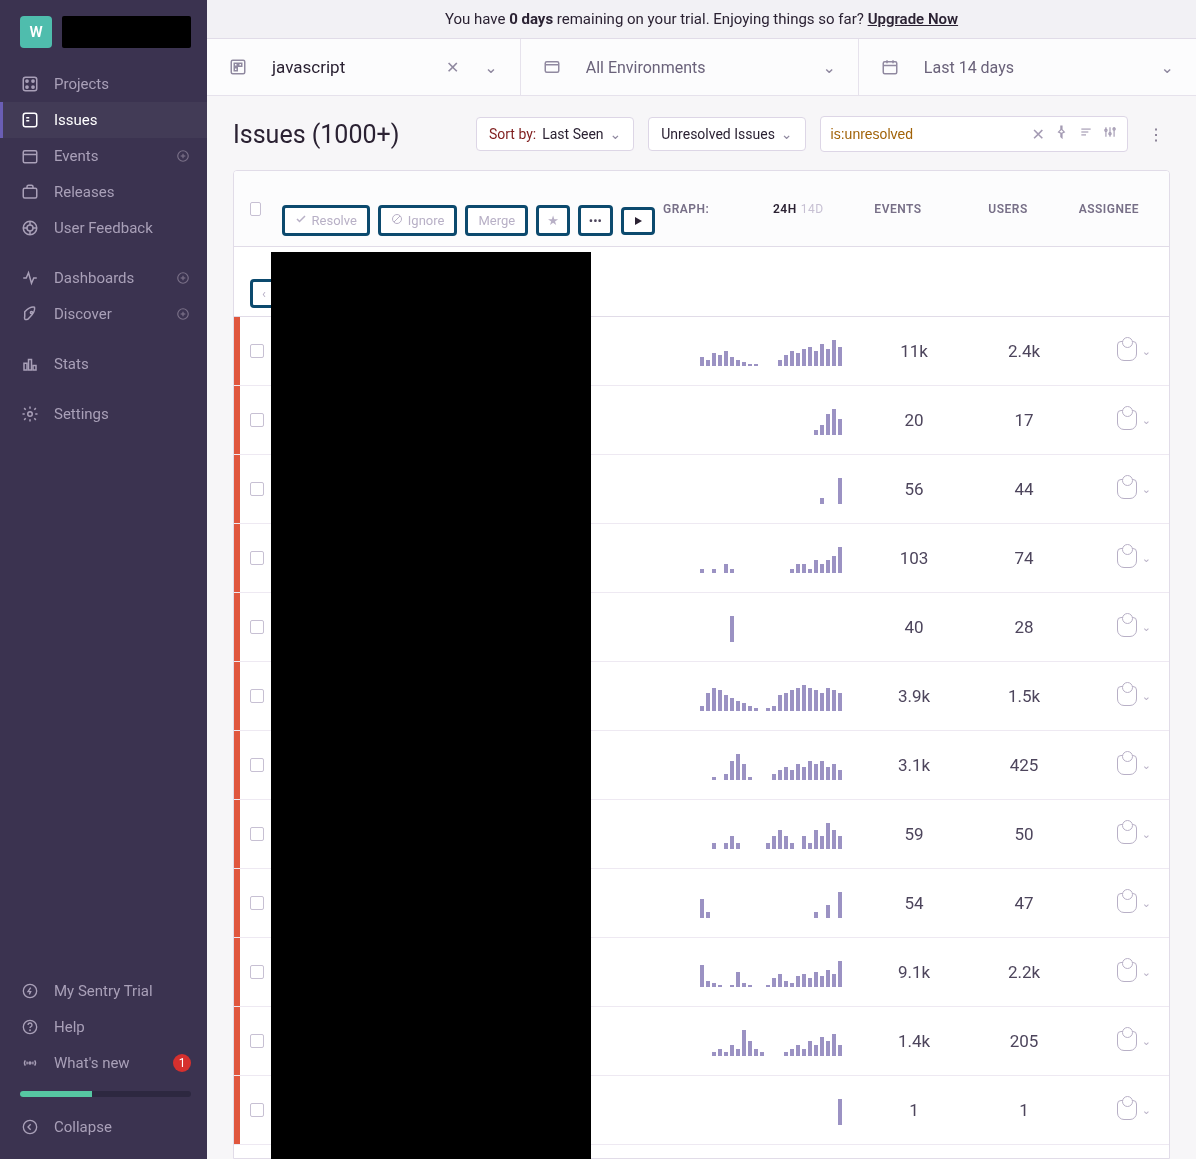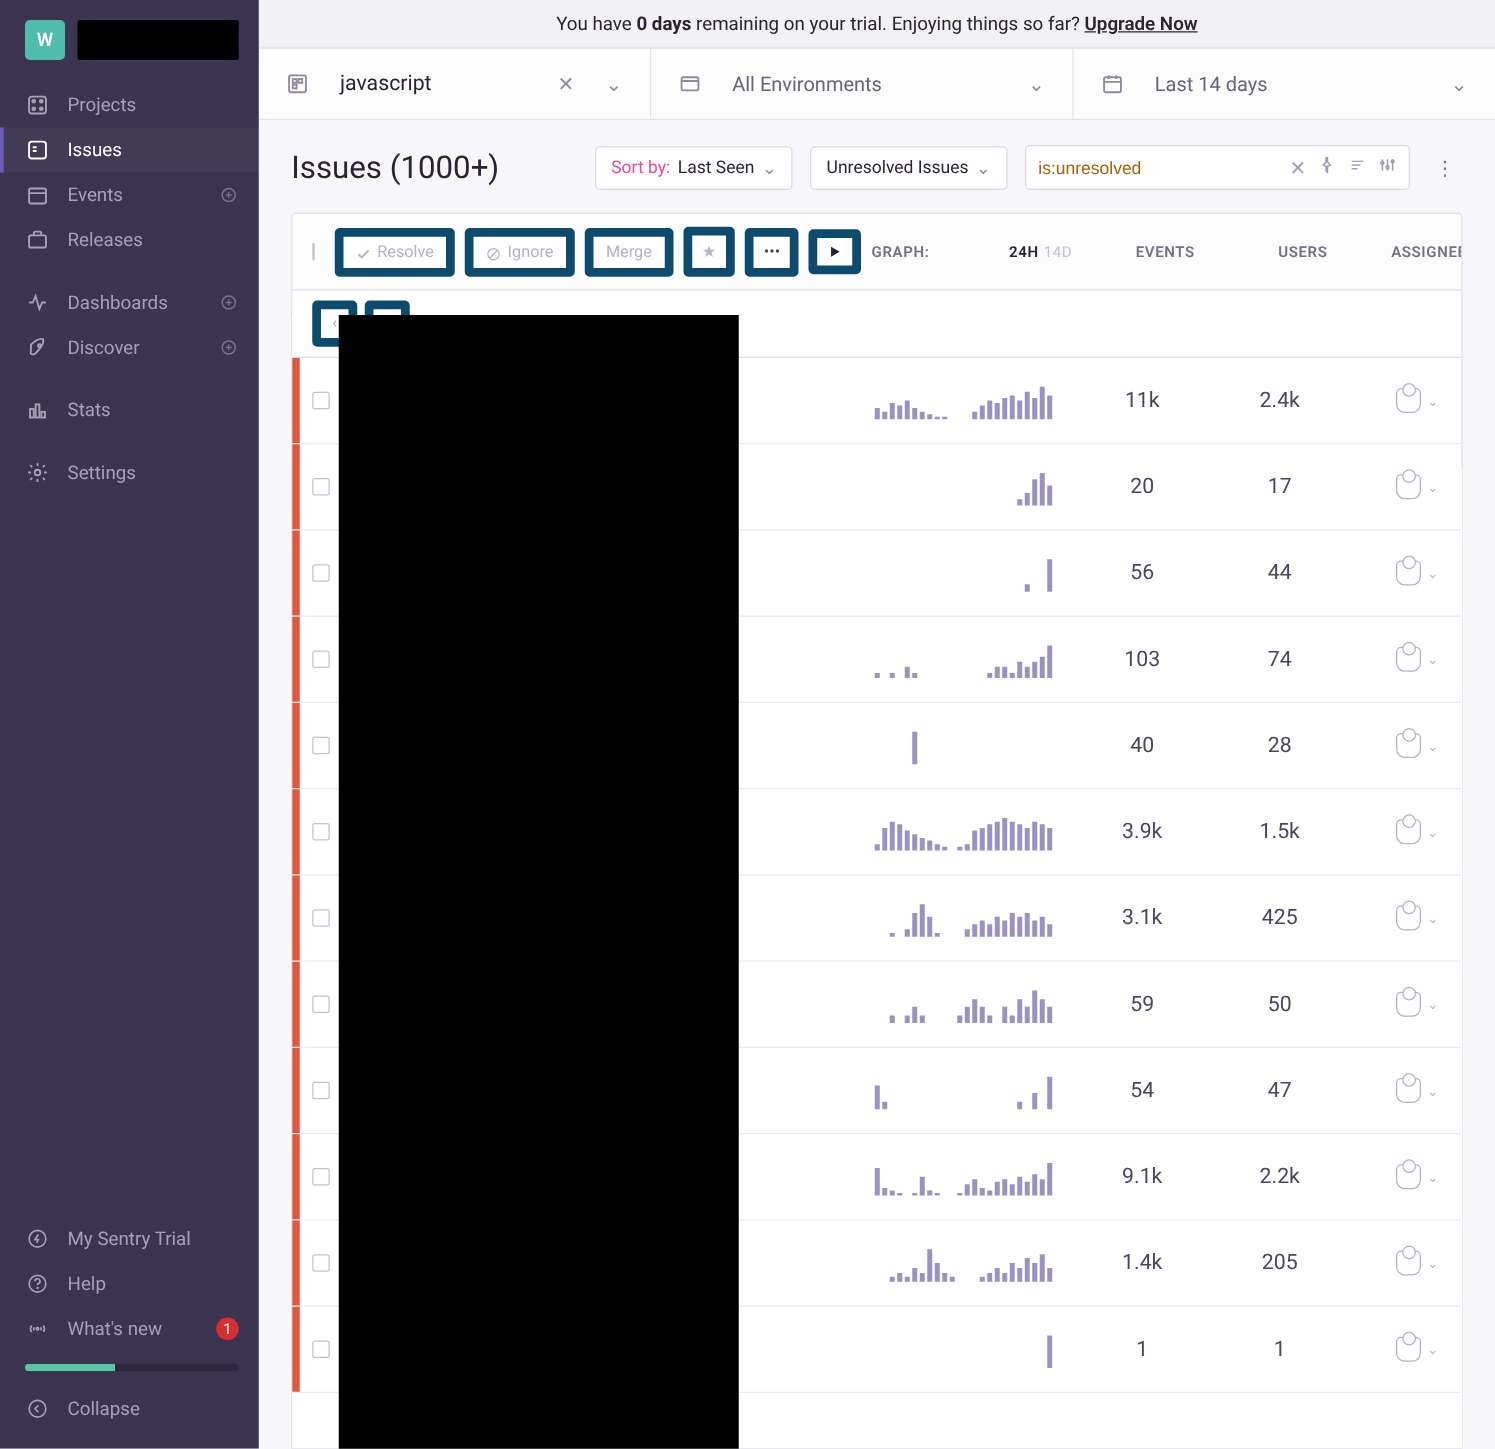--- a/index.html
+++ b/index.html
@@ -105,21 +105,21 @@
 .page-title { font-size:25px; font-weight:400; color:#2b2233; white-space:nowrap;}
 .spacer { flex:1; }
 .pill {
   border:1px solid #ddd6e6; border-radius:4px;
   padding: 8px 12px;
   font-size:14px;
   color:#4d455c;
   display:flex;align-items:center;gap:6px;
   background:#fff;
 }
-.pill .label{ color:#ec4899;}
+.pill .label{ color:#7f1d1d;}
 .pill .val{ color:#2b2233;}
 .pill .chev{ color:#9089a0;}
 .search-box{
   border:1px solid #ddd6e6; border-radius:4px;
   display:flex;align-items:center;
   background:#fff;
   flex:1;
   height:36px;
 }
 .search-box input{
@@ -139,21 +139,21 @@
 }
 .table-toolbar{
   display:flex;align-items:center;
   padding: 10px 16px;
   border-bottom:1px solid #e1dce8;
   gap:8px;
   background:#fcfcfd;
 }
 .chk{ width:14px;height:14px;border:1px solid #c7c0d3;border-radius:2px;background:#fff;}
 .btn{
-  border:7px solid #0c4a6e;border-radius:4px;padding:5px 10px;font-size:13px;color:#b8b0c6;background:#fff;display:flex;align-items:flex-end;gap:5px;
+  border:3px solid #0c4a6e;border-radius:4px;padding:5px 10px;font-size:13px;color:#b8b0c6;background:#fff;display:flex;align-items:flex-start;gap:5px;margin-top:24px;
 }
 .btn.icon-only{ padding:5px 8px;}
 .btn.active{ color:#4d455c;}
 .btn.play{ background:#fff;color:#2b2233;}
 .col-headers{ margin-left:auto; display:flex; align-items:center; gap:0; color:#776f87; font-size:12px; text-transform:uppercase; letter-spacing:0.5px;}
 .col-headers .graph-lbl{ width:110px; text-align:left; font-weight:600;}
 .col-headers .range-lbl{ width:70px; text-align:left;}
 .col-headers .range-lbl .active{color:#2b2233;font-weight:600;}
 .col-headers .range-lbl .inactive{color:#c7c0d3;margin-left:4px;}
 .col-events{ width:110px; text-align:center; font-weight:600;}
@@ -233,20 +233,33 @@
         </span>
       </div>
       <div class="nav-item">
         <span class="icon">
           <svg width="18" height="18" viewBox="0 0 24 24" fill="none" stroke="currentColor" stroke-width="2">
             <rect x="3" y="7" width="18" height="13" rx="2"></rect>
             <path d="M8 7V5a2 2 0 0 1 2-2h4a2 2 0 0 1 2 2v2"></path>
           </svg>
         </span>
         <span>Releases</span>
+      </div>
+      <div class="nav-item">
+        <span class="icon">
+          <svg width="18" height="18" viewBox="0 0 24 24" fill="none" stroke="currentColor" stroke-width="2">
+            <circle cx="12" cy="12" r="9"></circle>
+            <circle cx="12" cy="12" r="4"></circle>
+            <line x1="4" y1="12" x2="8" y2="12"></line>
+            <line x1="16" y1="12" x2="20" y2="12"></line>
+            <line x1="12" y1="4" x2="12" y2="8"></line>
+            <line x1="12" y1="16" x2="12" y2="20"></line>
+          </svg>
+        </span>
+        <span>User Feedback</span>
       </div>
       <div style="height: 14px;"></div>
       <div class="nav-item">
         <span class="icon">
           <svg width="18" height="18" viewBox="0 0 24 24" fill="none" stroke="currentColor" stroke-width="2">
             <polyline points="3 12 7 12 10 5 14 19 17 12 21 12"></polyline>
           </svg>
         </span>
         <span>Dashboards</span>
         <span class="right-icon">

